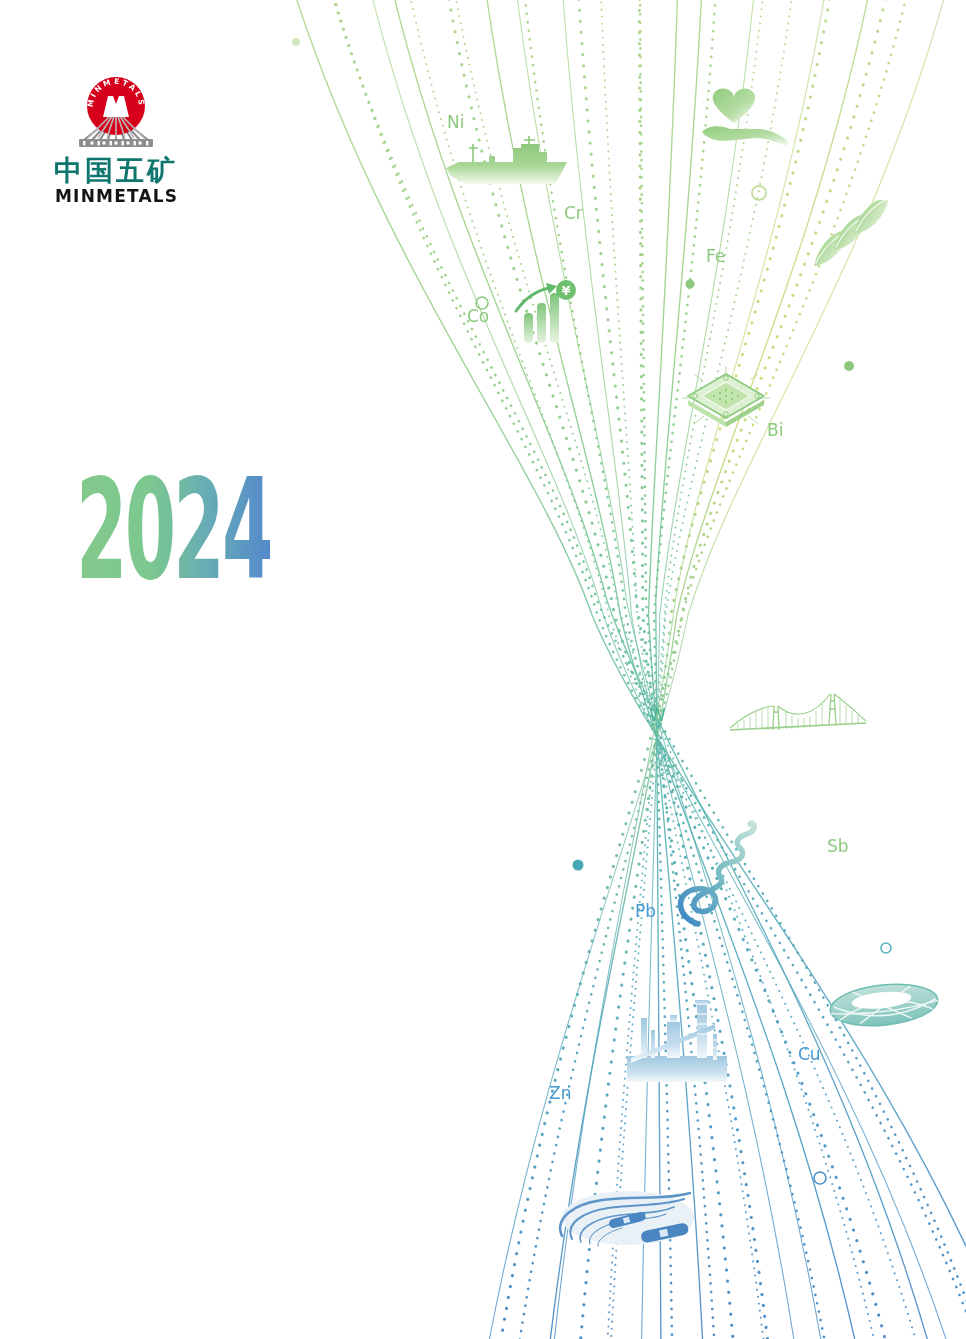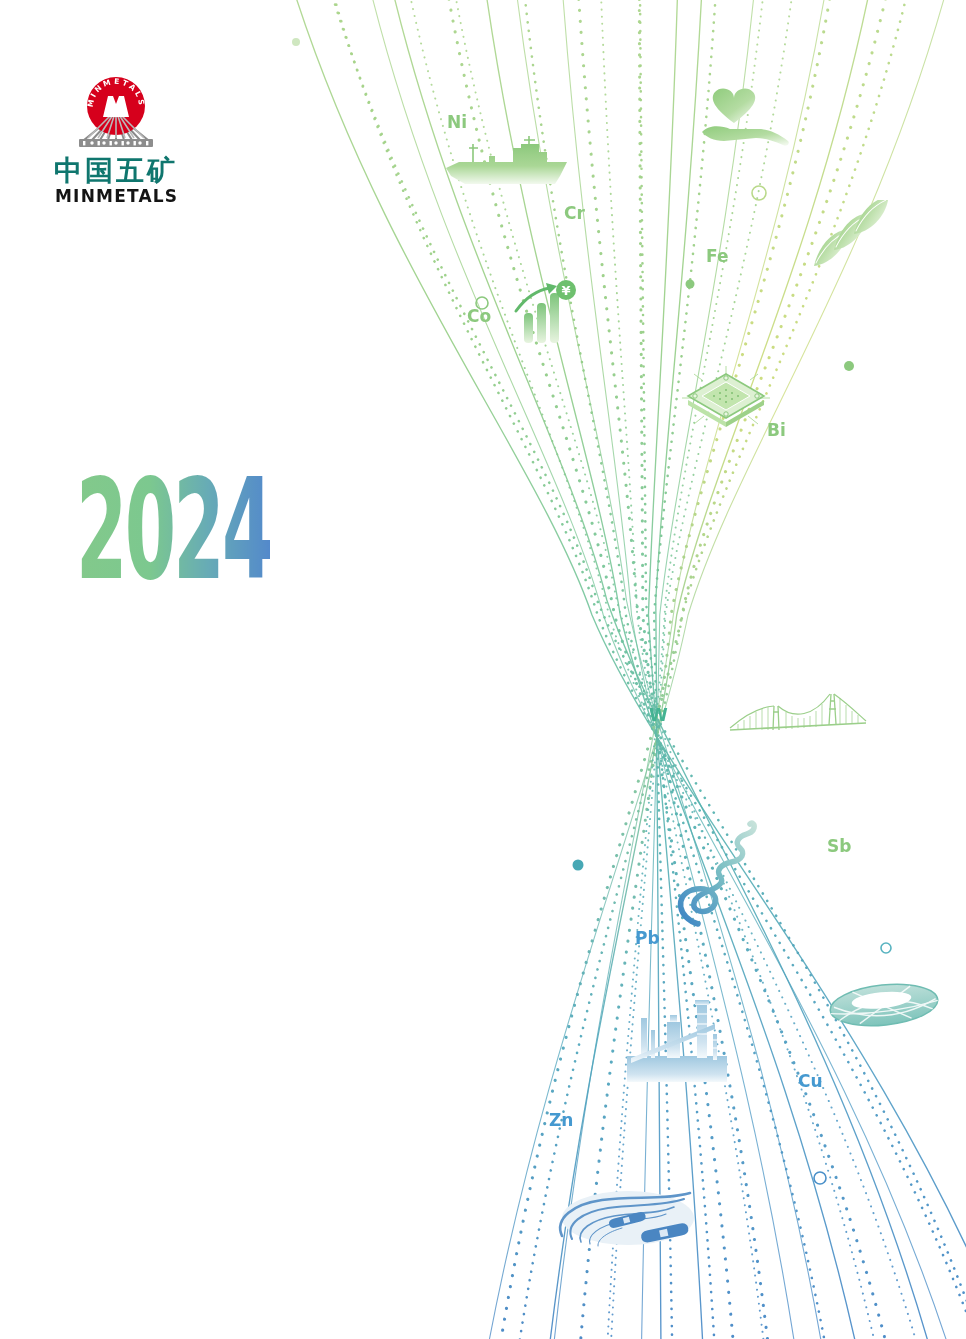--- a/index.html
+++ b/index.html
@@ -3,24 +3,24 @@
 <meta charset="utf-8">
 <style>
   html,body{margin:0;padding:0;background:#ffffff;}
   .page{position:relative;width:966px;height:1339px;background:#fff;overflow:hidden;
         font-family:"DejaVu Sans","Liberation Sans",sans-serif;}
   .abs{position:absolute;}
   svg{display:block;}
   
   #bg{position:absolute;left:0;top:0;}
   
-  .elabel{position:absolute;font-weight:bold;font-size:17px;line-height:1;}
+  .elabel{position:absolute;font-weight:normal;font-size:17px;line-height:1;}
   .tone-green{color:#8cc97e;}
   .tone-teal{color:#45b393;}
-  .tone-blue{color:#4599d0;margin-top:27px;}
+  .tone-blue{color:#4599d0;}
   
   .brand{position:absolute;left:54px;top:76px;width:220px;}
   .emblem{position:absolute;left:12px;top:0;}
   .brand-cn{position:absolute;left:0;top:76px;font-size:28px;font-weight:900;
             letter-spacing:3px;color:#0f766e;white-space:nowrap;}
   .brand-en{position:absolute;left:1px;top:110px;font-size:17px;font-weight:800;
             letter-spacing:1.2px;color:#141414;white-space:nowrap;}
   
   .title-year{position:absolute;left:76px;top:460px;font-size:132px;font-weight:bold;
               line-height:1;letter-spacing:-5px;white-space:nowrap;

